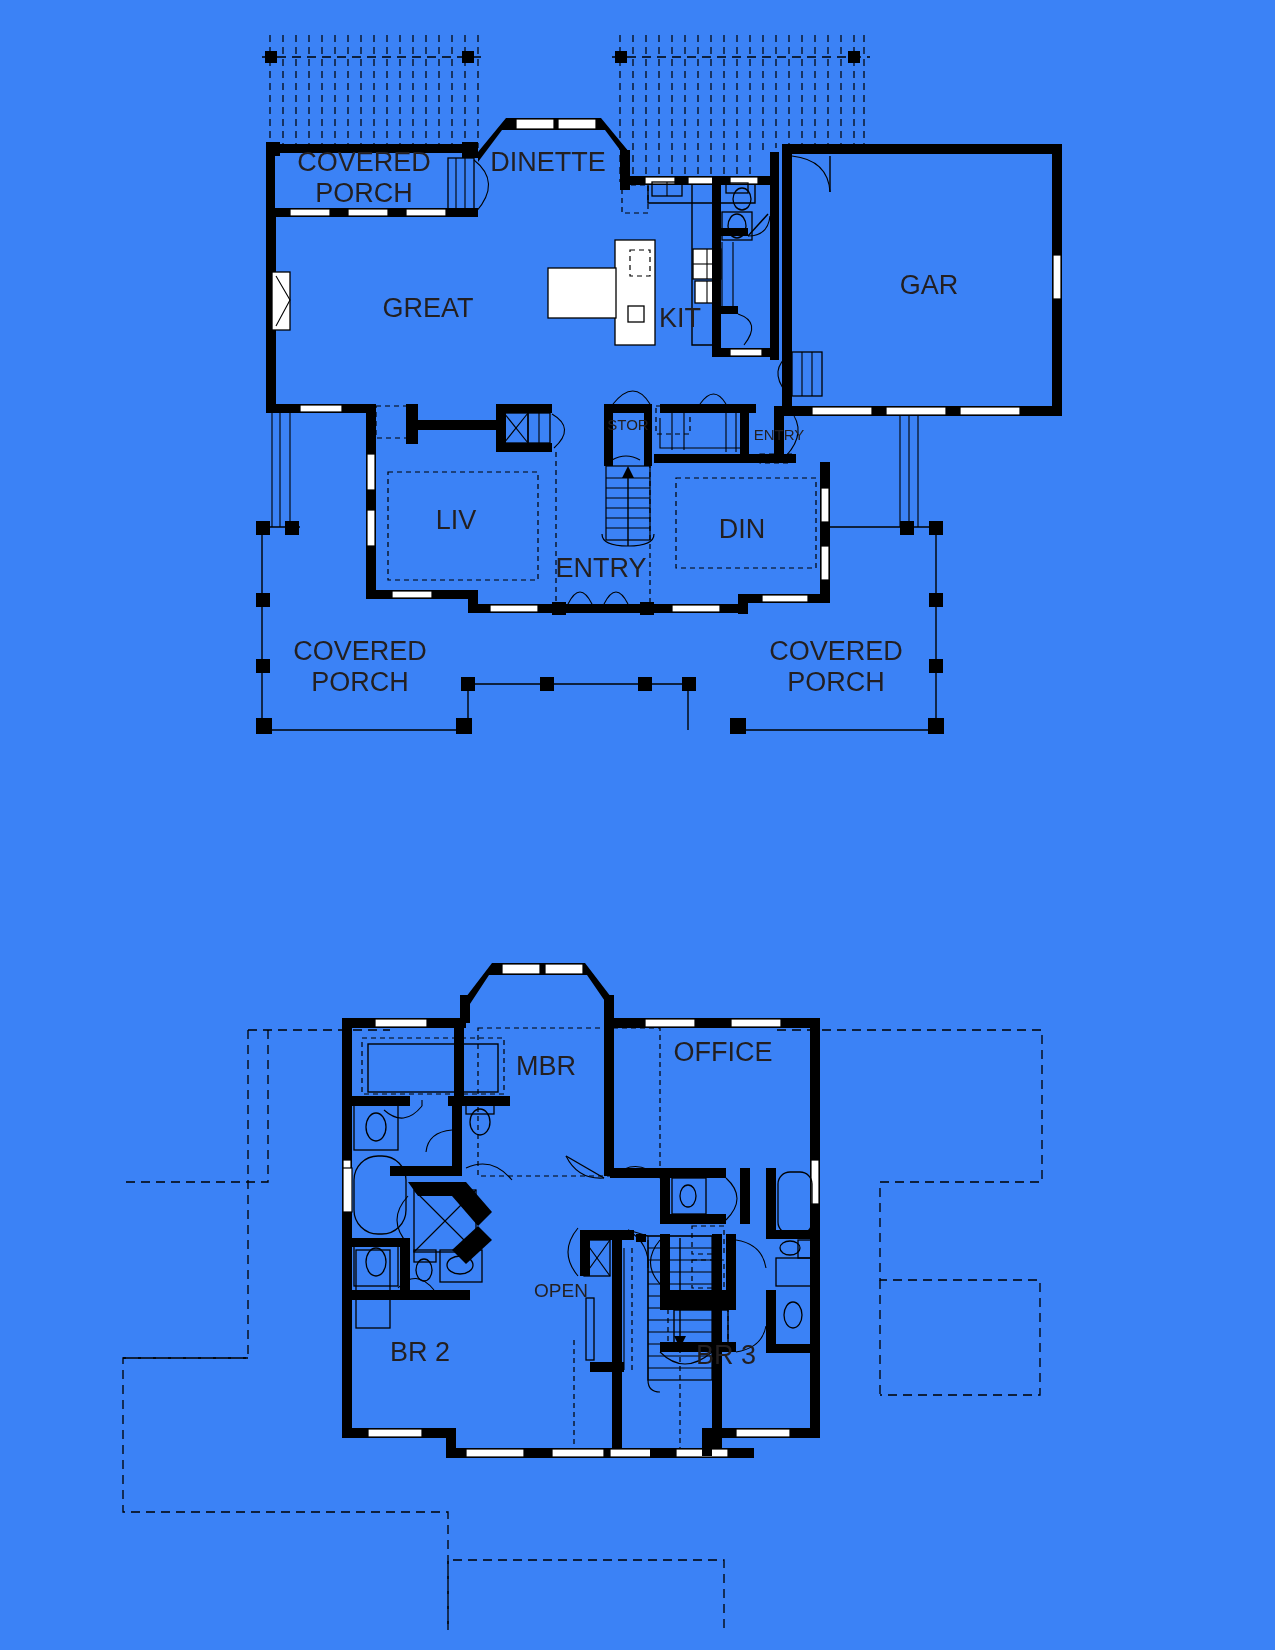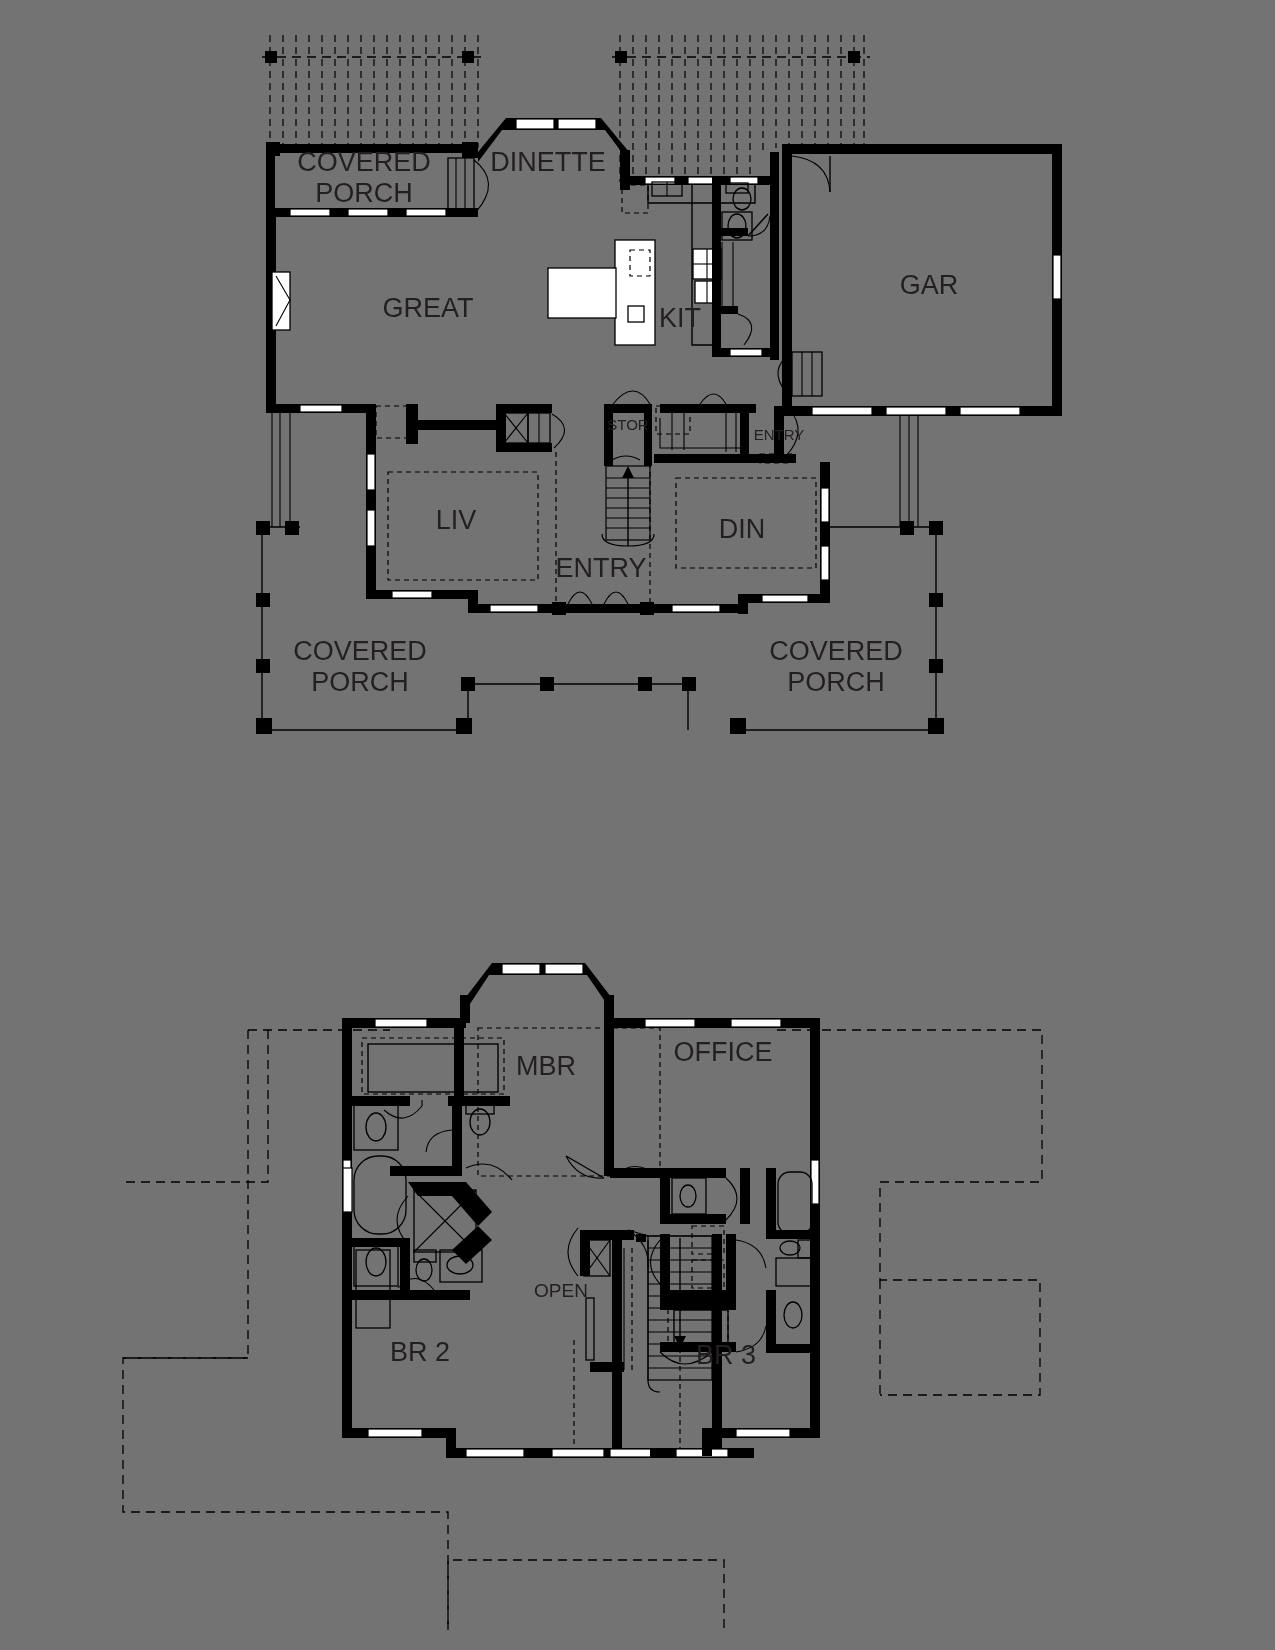--- a/index.html
+++ b/index.html
@@ -1,17 +1,17 @@
 <!DOCTYPE html>
 <html><head>
 <meta charset="utf-8">
 <style>
   html,body{margin:0;padding:0;background:#ffffff;}
   body{width:1275px;height:1650px;font-family:"Liberation Sans",sans-serif;overflow:hidden;}
-  #sheet{position:relative;width:1275px;height:1650px;background:#737373;}
+  #sheet{position:relative;width:1275px;height:1650px;background:#3b82f6;}
   svg{display:block;}
   .rmlabel{font-family:"Liberation Sans",sans-serif;fill:#231f20;text-anchor:middle;dominant-baseline:middle;}
   .lg{font-size:27px;}
   .sm{font-size:15px;}
   .md{font-size:19px;}
   .wall{fill:#000;}
   .thin{fill:none;stroke:#000;stroke-width:1.4;}
   .thin2{fill:none;stroke:#000;stroke-width:1.1;}
   .dash{fill:none;stroke:#000;stroke-width:1.3;stroke-dasharray:9 6;}
   .dashfine{fill:none;stroke:#000;stroke-width:1.2;stroke-dasharray:5 4;}

